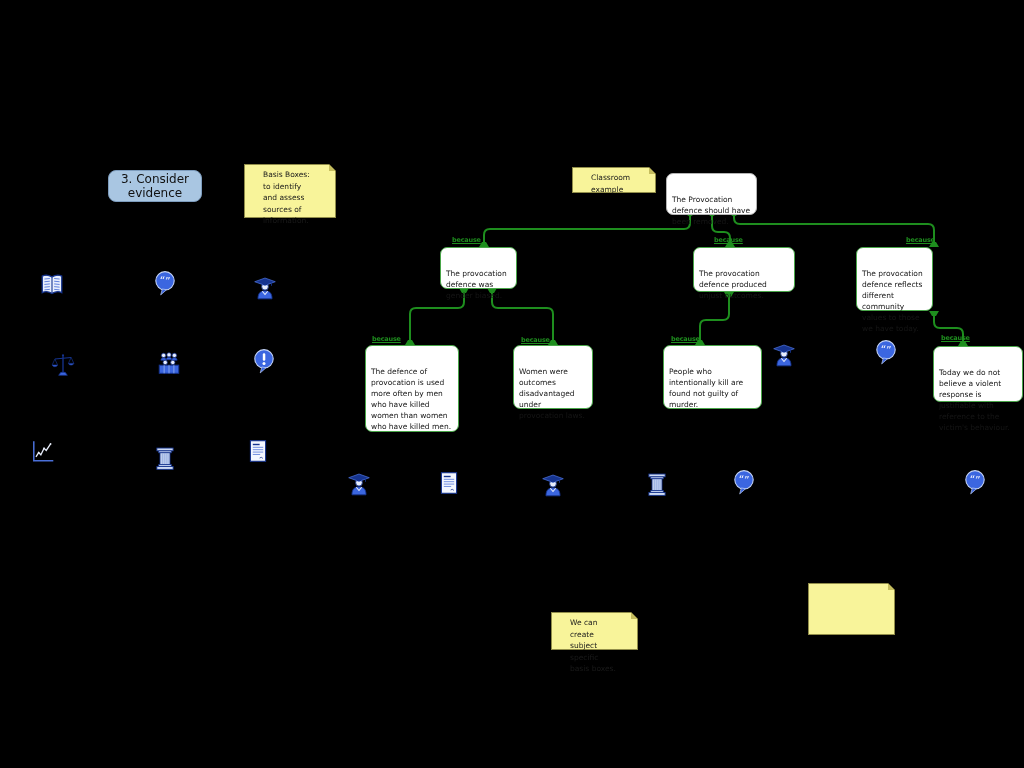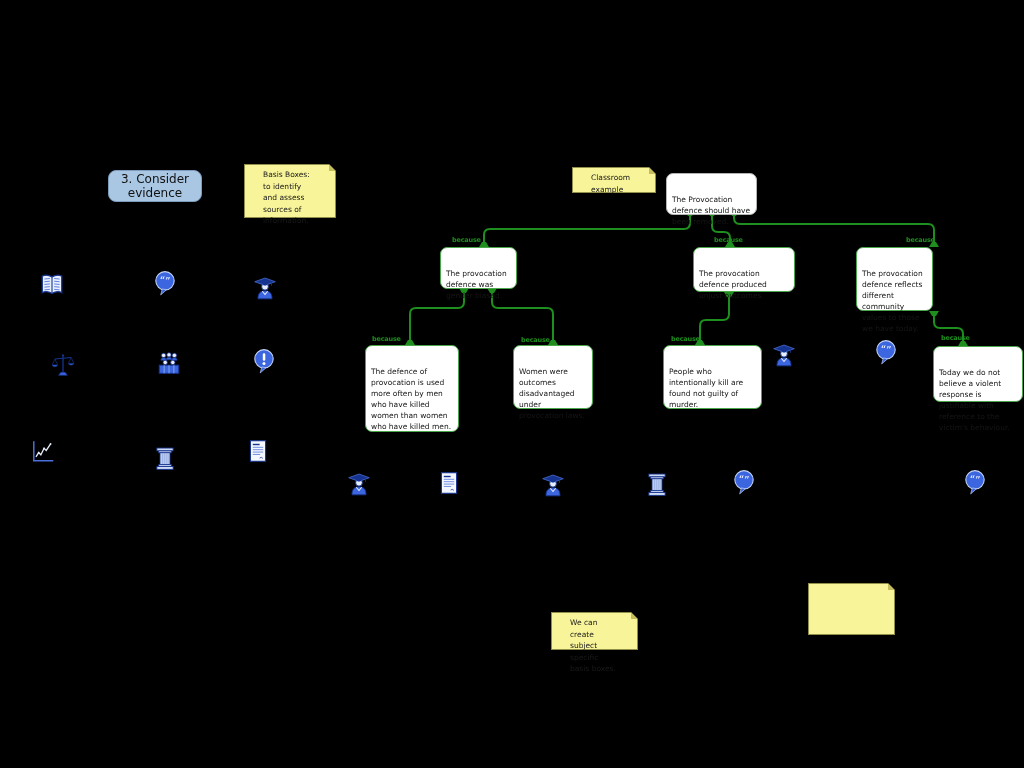--- a/index.html
+++ b/index.html
@@ -12,21 +12,21 @@
 
   .node{
     position:absolute;background:#fff;border:1.5px solid #49a649;
     border-radius:7px;padding:20px 5px;font-size:7.5px;line-height:11px;
     color:#151515;
   }
   .node.contention{border:1.5px solid #b3b3b3;}
 
   .because{
     position:absolute;color:#1e8e1e;font-size:6.5px;line-height:7px;
-    font-weight:bold;letter-spacing:-0.2px;
+    font-weight:bold;letter-spacing:-0.2px;text-decoration:underline;
   }
 
   .note{
     position:absolute;background:#f8f49a;border:1px solid #918d4a;
     padding:4px 18px;font-size:7.5px;line-height:11.5px;color:#1a1a1a;margin-top:24px;
   }
   .note .fold{
     position:absolute;top:-1px;right:-1px;width:0;height:0;
     border-top:7px solid #000;border-left:7px solid #c5bd5e;
   }

